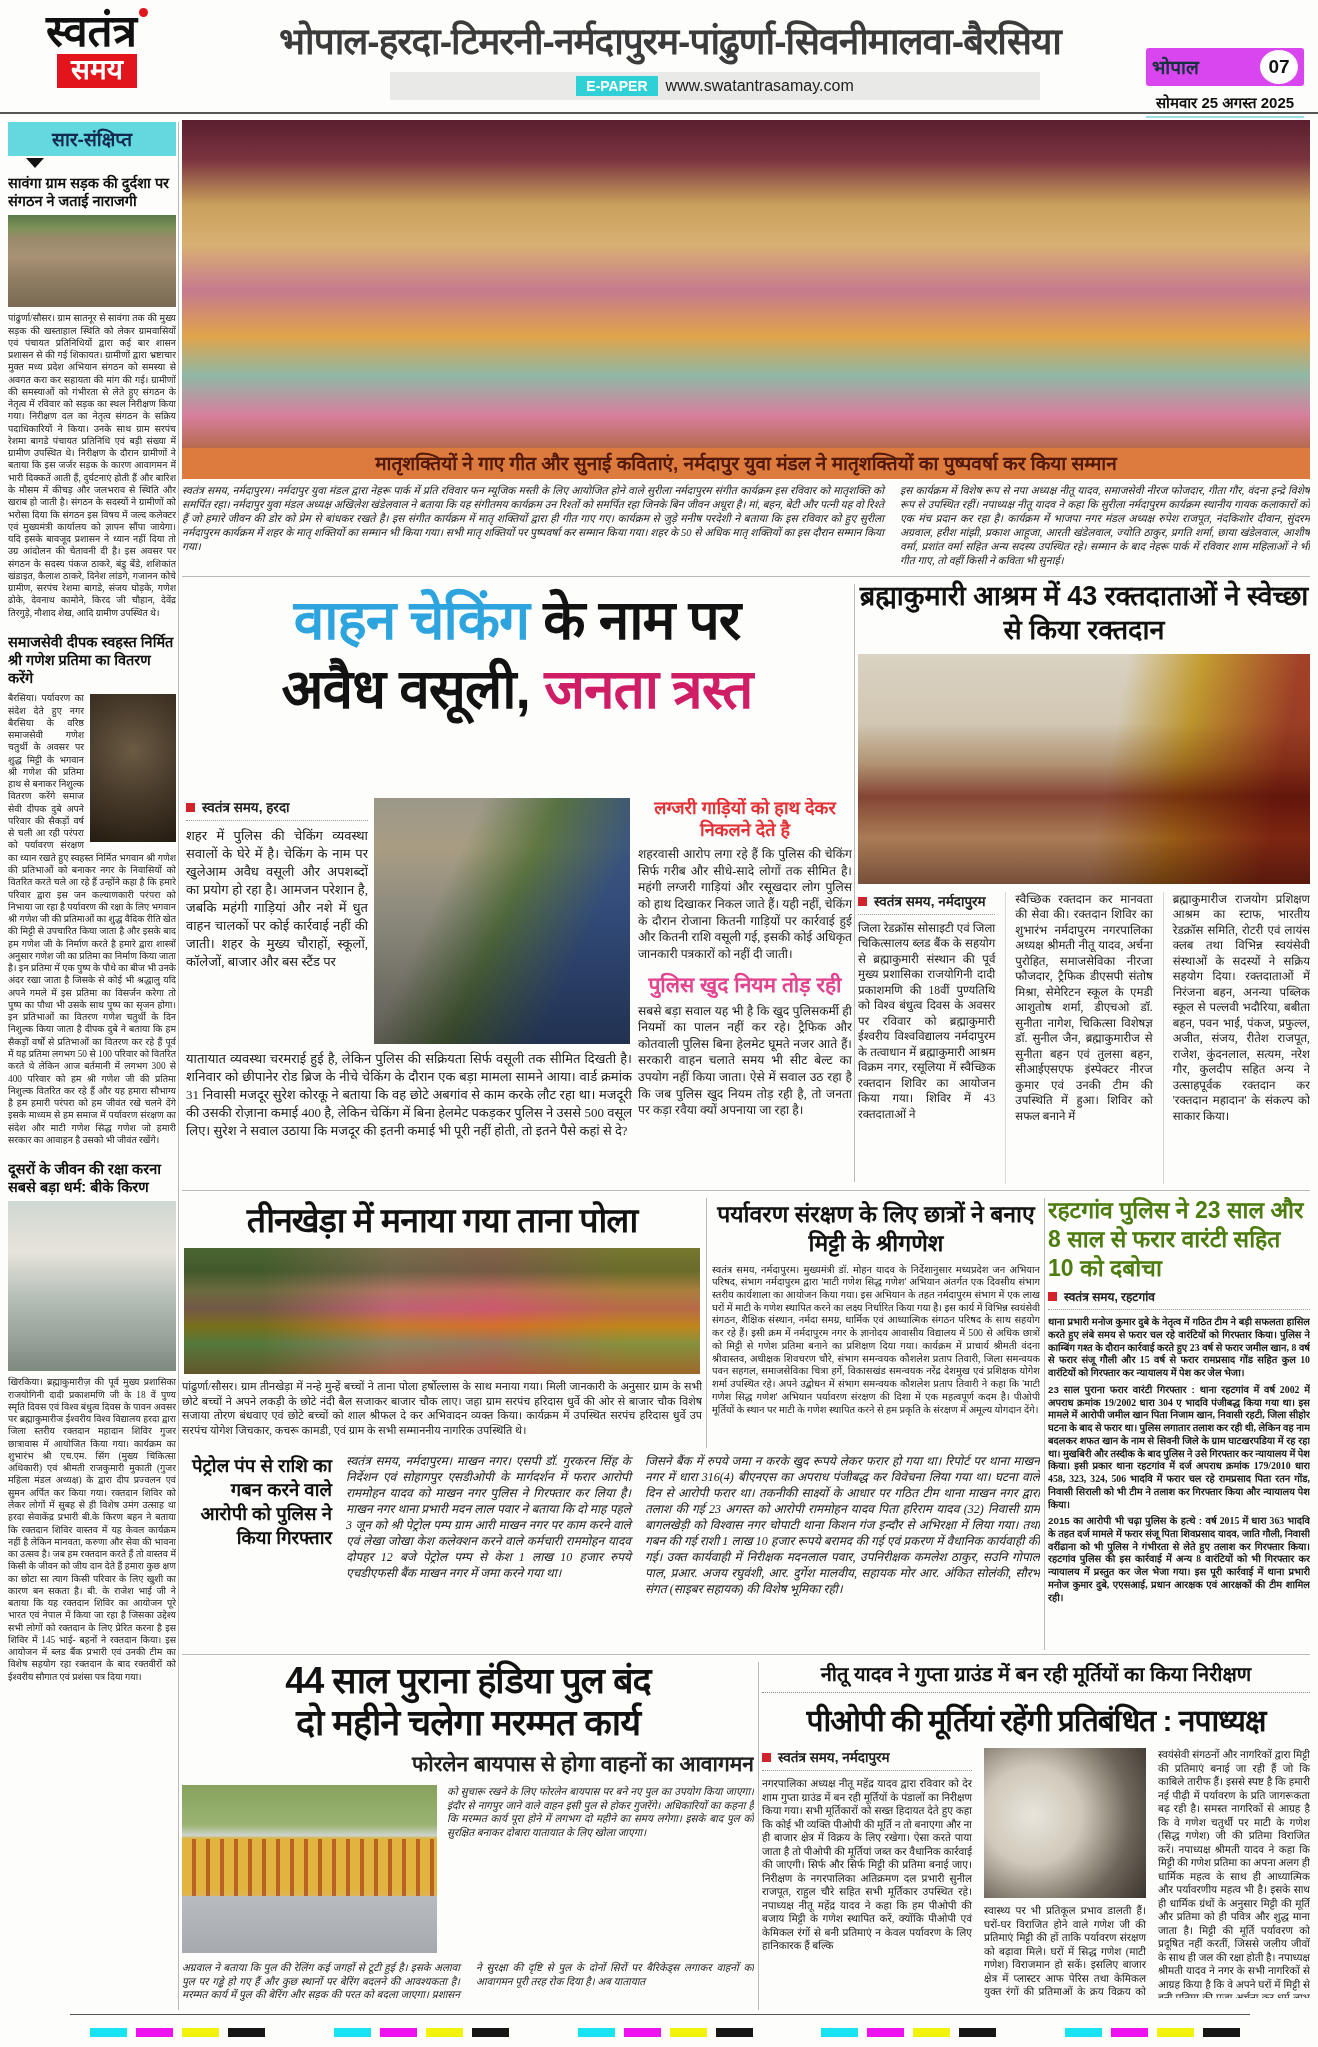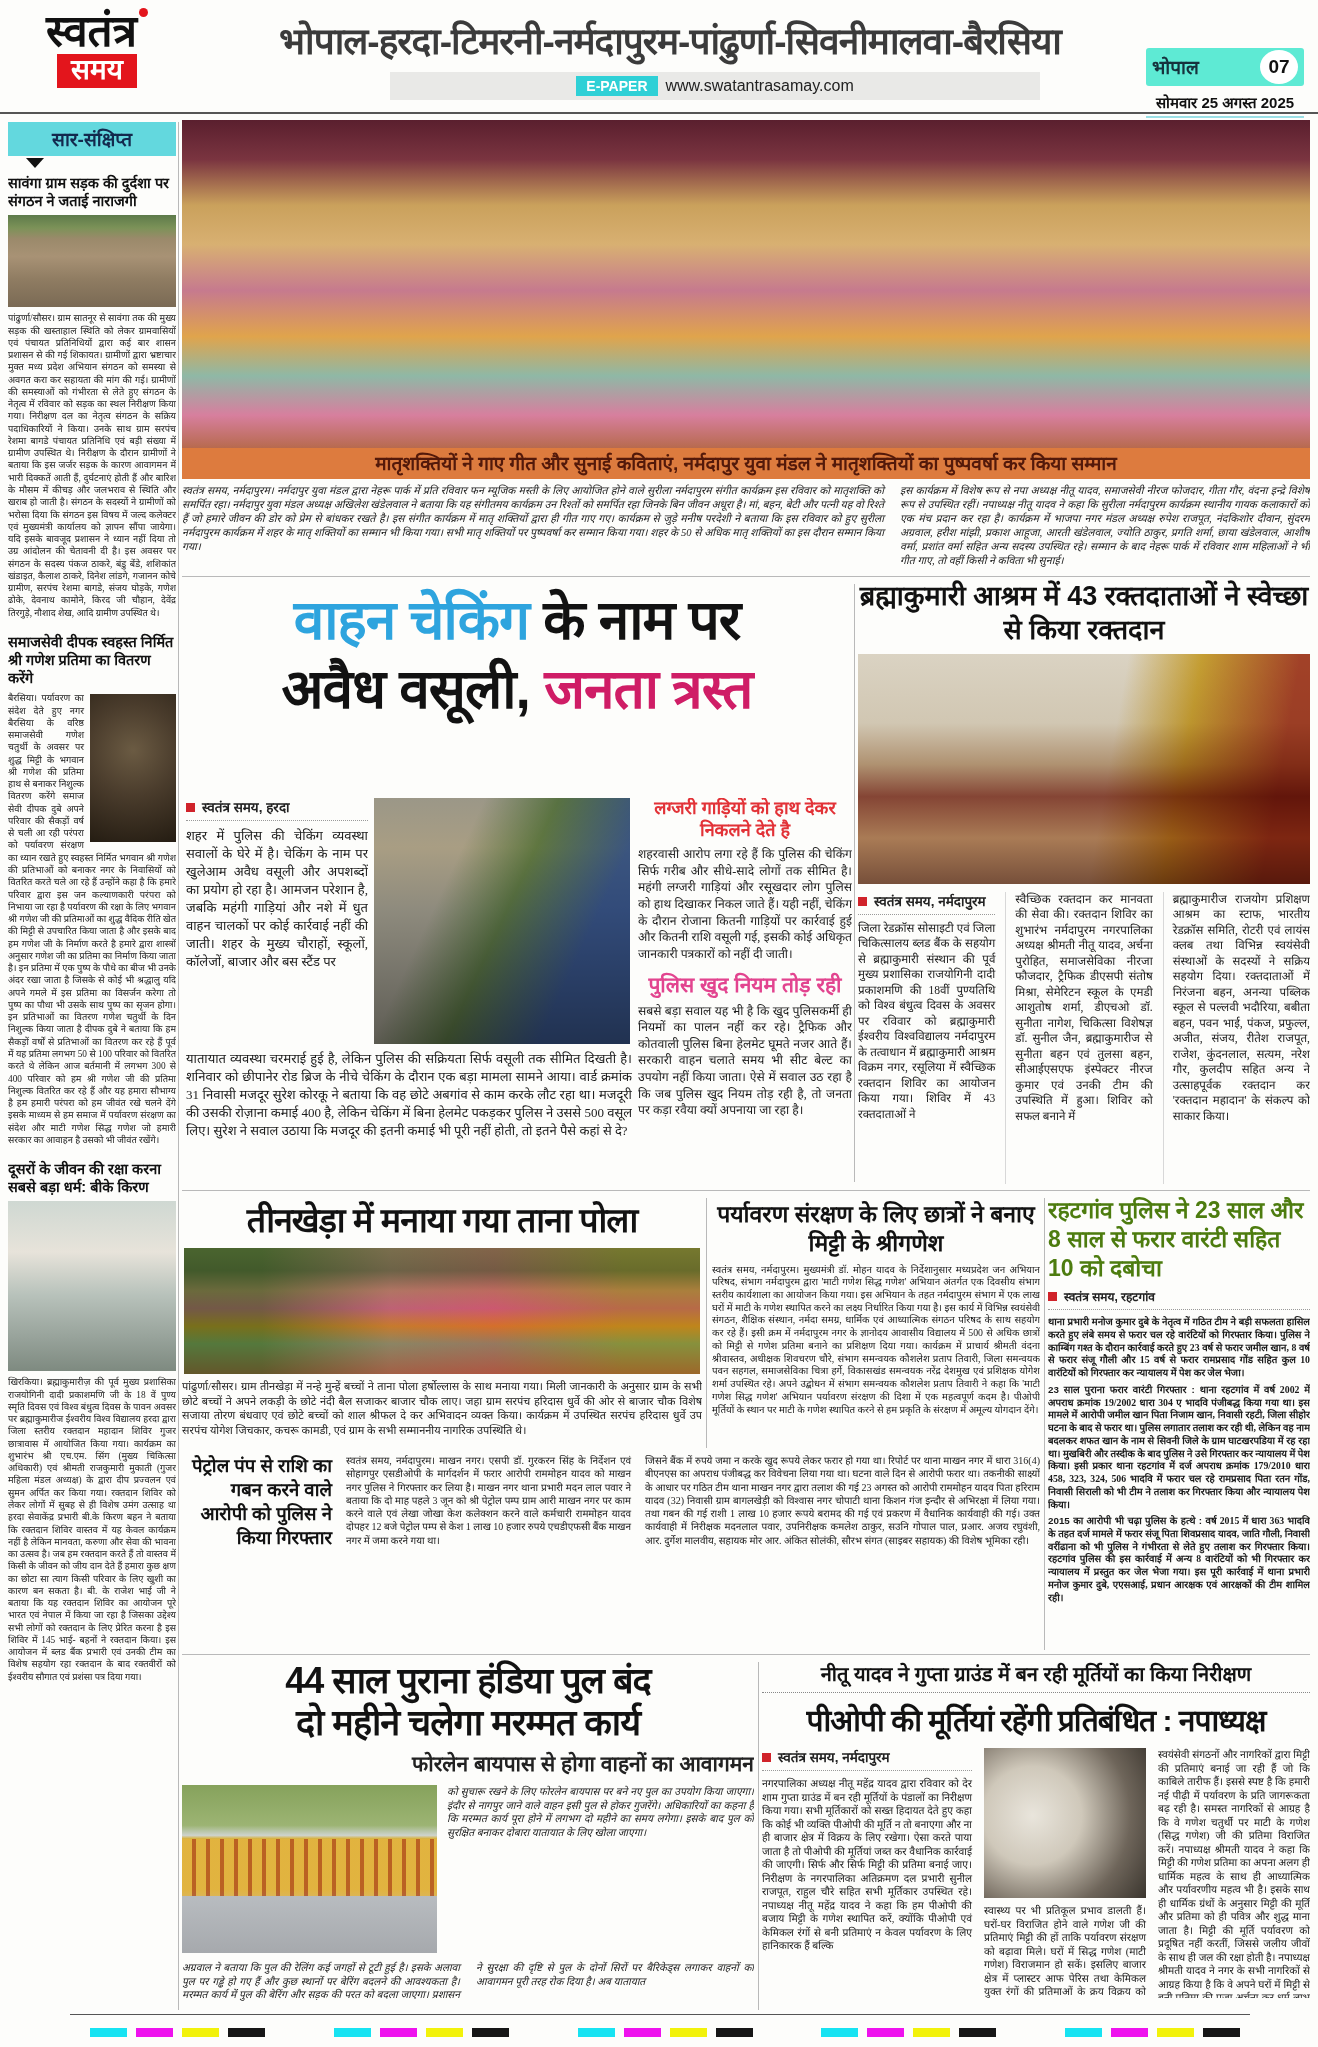--- a/index.html
+++ b/index.html
@@ -10,21 +10,21 @@
   .masthead { position:absolute; left:0; top:0; width:1318px; height:114px; border-bottom:2px solid #555; }
   .logo { position:absolute; left:22px; top:8px; width:150px; text-align:center; }
   .logo-top { font-family:"Liberation Sans",sans-serif; font-weight:bold; font-size:44px; color:#111; line-height:1.05; }
   .logo-top::after { content:""; display:inline-block; width:9px; height:9px; background:#e3151c; border-radius:50%; margin-left:2px; vertical-align:top; }
   .logo-bottom { display:inline-block; background:#e3151c; color:#fff; font-family:"Liberation Sans",sans-serif; font-weight:bold; font-size:28px; padding:0 14px 2px; line-height:1.15; }
   .region-band { position:absolute; left:195px; top:14px; width:950px; text-align:center; font-family:"Liberation Sans",sans-serif; font-weight:bold; font-size:37px; color:#3b3b3b; letter-spacing:-1px; }
   .epaper-bar { position:absolute; left:390px; top:72px; width:650px; height:28px; background:#e9e9e7; display:flex; align-items:center; justify-content:center; gap:8px; }
   .epaper-badge { background:#2fd0d6; color:#fff; font-family:"Liberation Sans",sans-serif; font-weight:bold; font-size:14px; padding:2px 10px; cursor:pointer; }
   .website { font-family:"Liberation Sans",sans-serif; font-size:16px; color:#222; cursor:pointer; }
   .mast-right { position:absolute; right:14px; top:48px; width:158px; text-align:center; }
-  .edition-pill { background:#5eead4; display:flex; align-items:center; justify-content:space-between; padding:2px 6px; border-radius:3px; }
+  .edition-pill { background:#d946ef; display:flex; align-items:center; justify-content:space-between; padding:2px 6px; border-radius:3px; }
   .edition-name { font-family:"Liberation Sans",sans-serif; font-weight:bold; font-size:19px; color:#16323d; }
   .page-circle { background:#fff; border-radius:50%; width:38px; height:34px; line-height:34px; font-family:"Liberation Sans",sans-serif; font-weight:bold; font-size:19px; color:#111; }
   .date-line { margin-top:6px; font-family:"Liberation Sans",sans-serif; font-weight:bold; font-size:15px; color:#111; border-bottom:2px solid #9adfe5; padding-bottom:4px; }
 
   
   .vrule { position:absolute; width:1px; background:#b9b9b9; }
   .hrule { position:absolute; height:1px; background:#b9b9b9; }
 
   
   .sidebar { position:absolute; left:8px; top:122px; width:168px; height:1888px; overflow:hidden; }
@@ -85,21 +85,21 @@
   .pola-art p { font-size:11px; line-height:1.32; text-align:justify; color:#1a1a1a; }
 
   
   .gan-art { position:absolute; left:712px; top:1200px; width:328px; height:250px; overflow:hidden; }
   .gan-head { text-align:center; font-family:"Liberation Sans",sans-serif; font-weight:bold; font-size:23px; line-height:1.25; color:#121212; margin-bottom:6px; }
   .gan-art p { font-size:9.8px; line-height:1.3; text-align:justify; color:#1a1a1a; }
 
   
   .pet-art { position:absolute; left:182px; top:1454px; width:858px; height:152px; display:flex; gap:14px; overflow:hidden; }
   .pet-head { flex:0 0 150px; text-align:right; font-family:"Liberation Sans",sans-serif; font-weight:bold; font-size:18.5px; line-height:1.3; color:#121212; }
-  .pet-art p { font-size:10px; line-height:1.33; text-align:justify; color:#1a1a1a; }
+  .pet-art p { font-style:italic; font-size:12px; line-height:1.33; text-align:justify; color:#1a1a1a; }
   .pet-c1 { flex:0 0 285px; }
   .pet-c2 { flex:1; }
 
   
   .war-art { position:absolute; left:1048px; top:1196px; width:262px; height:458px; overflow:hidden; }
   .war-head { text-align:left; font-family:"Liberation Sans",sans-serif; font-weight:bold; font-size:23px; line-height:1.25; color:#4d7c0f; margin-bottom:6px; }
   .war-art .byline { font-size:12px; }
   .war-art p { font-size:9.8px; line-height:1.3; text-align:justify; color:#1a1a1a; margin-bottom:4px;font-weight:bold; }
   .war-art b { font-family:"Liberation Sans",sans-serif; font-size:9.8px; }
 

